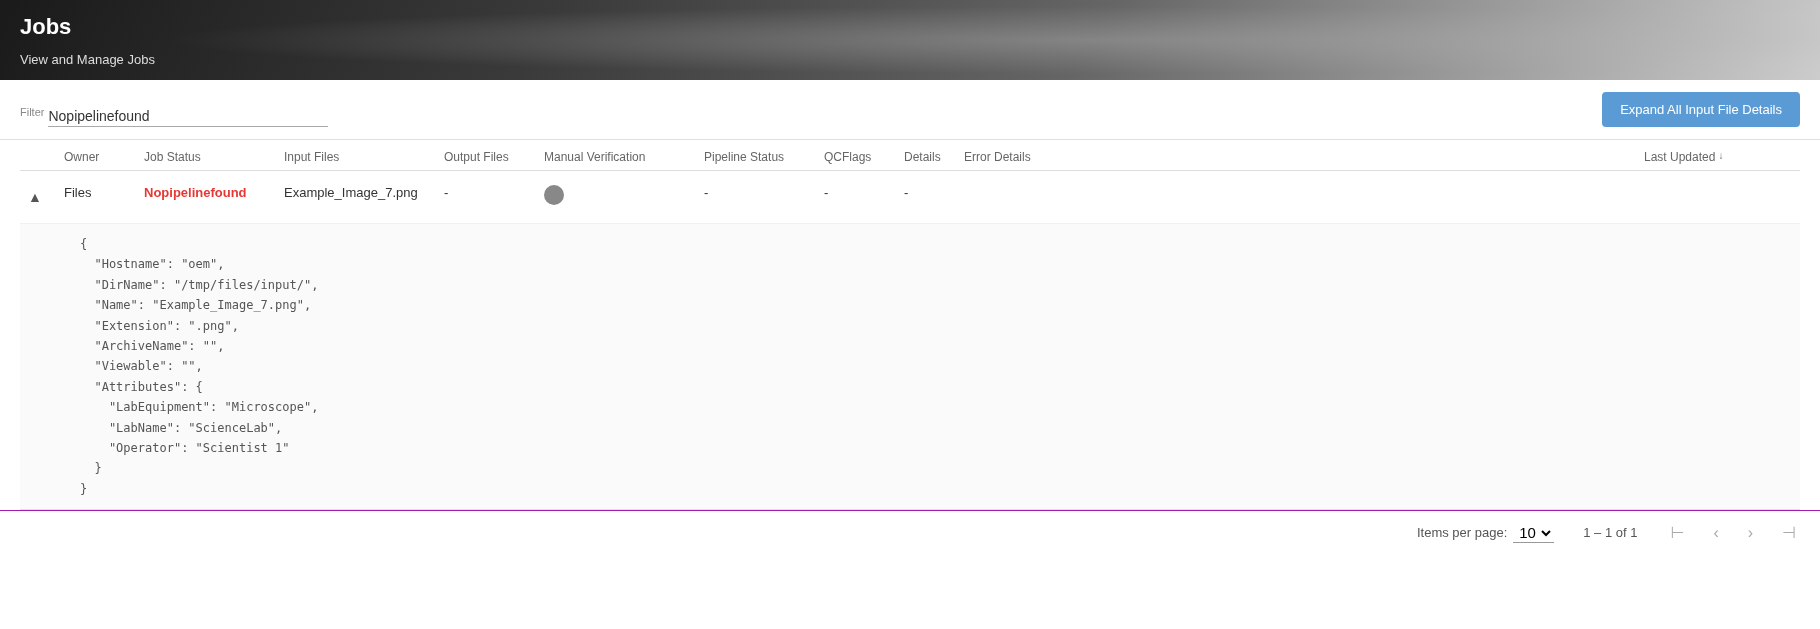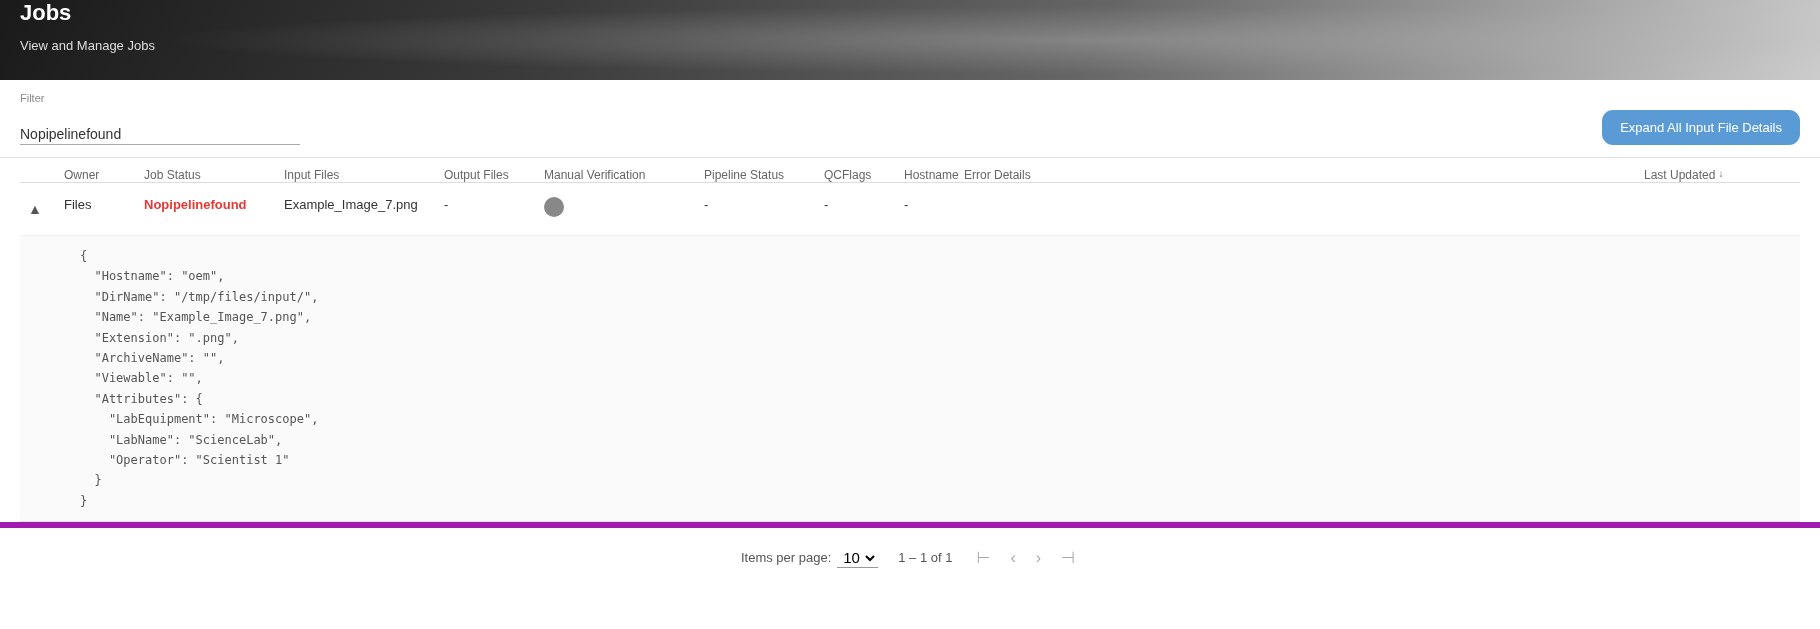--- a/index.html
+++ b/index.html
@@ -5,20 +5,21 @@
     * { box-sizing: border-box; margin: 0; padding: 0; }
     body { font-family: Arial, sans-serif; background: #fff; color: #333; font-size: 13px; }
 
     
     .hero {
       position: relative;
       height: 80px;
       background: linear-gradient(135deg, #2a2a2a 0%, #555 40%, #888 70%, #aaa 100%);
       overflow: hidden;
       display: flex;
+      align-items: center;
       padding: 0 20px;
     }
     .hero-bg {
       position: absolute;
       top: 0; left: 0; right: 0; bottom: 0;
       background:
         radial-gradient(ellipse at 60% 50%, rgba(180,180,180,0.4) 0%, transparent 60%),
         linear-gradient(120deg, #1a1a1a 0%, #3a3a3a 30%, #666 60%, #999 80%, #ccc 100%);
     }
     .hero-titles { position: relative; z-index: 1; }
@@ -27,53 +28,53 @@
 
     
     .filter-bar {
       padding: 12px 20px;
       border-bottom: 1px solid #e0e0e0;
       display: flex;
       align-items: flex-end;
       justify-content: space-between;
       background: #fff;
     }
-    .filter-section { display: flex; flex-direction: column; gap: 20px; justify-content: space-between; }
+    .filter-section { display: flex; flex-direction: row; gap: 4px; justify-content: space-between; }
     .filter-label { font-size: 11px; color: #888; }
     .filter-input {
       border: none;
       border-bottom: 1px solid #aaa;
       outline: none;
       font-size: 14px;
       color: #333;
       width: 280px;
       padding: 2px 0;
       background: transparent;
     }
     .expand-btn {
       background: #5b9bd5;
       color: #fff;
       border: none;
       padding: 10px 18px;
-      border-radius: 11px;
+      border-radius: 4px;
       font-size: 13px;
       cursor: pointer;
       white-space: nowrap;
     }
 
     
     .table-container {
       padding: 0 20px;
       background: #fff;
       flex: 1;
     }
     .table-header {
       display: grid;
       grid-template-columns: 40px 80px 140px 160px 100px 160px 120px 80px 60px 1fr 160px;
-      padding: 10px 0 0;
+      padding: 10px 0 6px;
       border-bottom: 1px solid #ddd;
       color: #666;
       font-size: 12px;
       align-items: center;
     }
     .table-header .col-header { padding: 0 4px; }
     .col-header.sortable { cursor: pointer; display: flex; align-items: flex-start; gap: 3px; }
     .sort-icon { font-size: 10px; }
 
     
@@ -113,37 +114,37 @@
       border-bottom: 1px solid #e0e0e0;
       font-family: monospace;
       line-height: 1.7;
       white-space: pre;
     }
 
     
     .pagination-bar {
       display: flex;
       align-items: center;
-      justify-content: center;
-      gap: 12px;
+      justify-content: flex-end;
+      gap: 21px;
       padding: 10px 20px;
-      border-top: 6px solid #a21caf;
+      border-top: 1px solid #a21caf;
       font-size: 13px;
       color: #555;
     }
     .items-per-page { display: flex; align-items: center; gap: 6px; }
     .per-page-select {
       border: none;
       border-bottom: 1px solid #999;
       font-size: 15px;
       background: transparent;
       cursor: pointer;
       padding: 0 2px;
     }
-    .page-info { margin: 12px 8px; }
+    .page-info { margin: 4px 8px; }
     .page-nav-btn {
       background: none;
       border: none;
       cursor: pointer;
       font-size: 16px;
       color: #aaa;
       padding: 2px 4px;
     }
   </style>
 </head>
@@ -169,21 +170,21 @@
 
   <div class="table-header">
     <div class="col-header"></div>
     <div class="col-header">Owner</div>
     <div class="col-header">Job Status</div>
     <div class="col-header">Input Files</div>
     <div class="col-header">Output Files</div>
     <div class="col-header">Manual Verification</div>
     <div class="col-header">Pipeline Status</div>
     <div class="col-header">QCFlags</div>
-    <div class="col-header">Hostname</div>
+    <div class="col-header">Details</div>
     <div class="col-header">Error Details</div>
     <div class="col-header sortable">
       <span>Last Updated</span>
       <span class="sort-icon">↓</span>
     </div>
   </div>
 
   <div class="table-row">
     <div class="cell">
       <button class="toggle-btn">▲</button>

